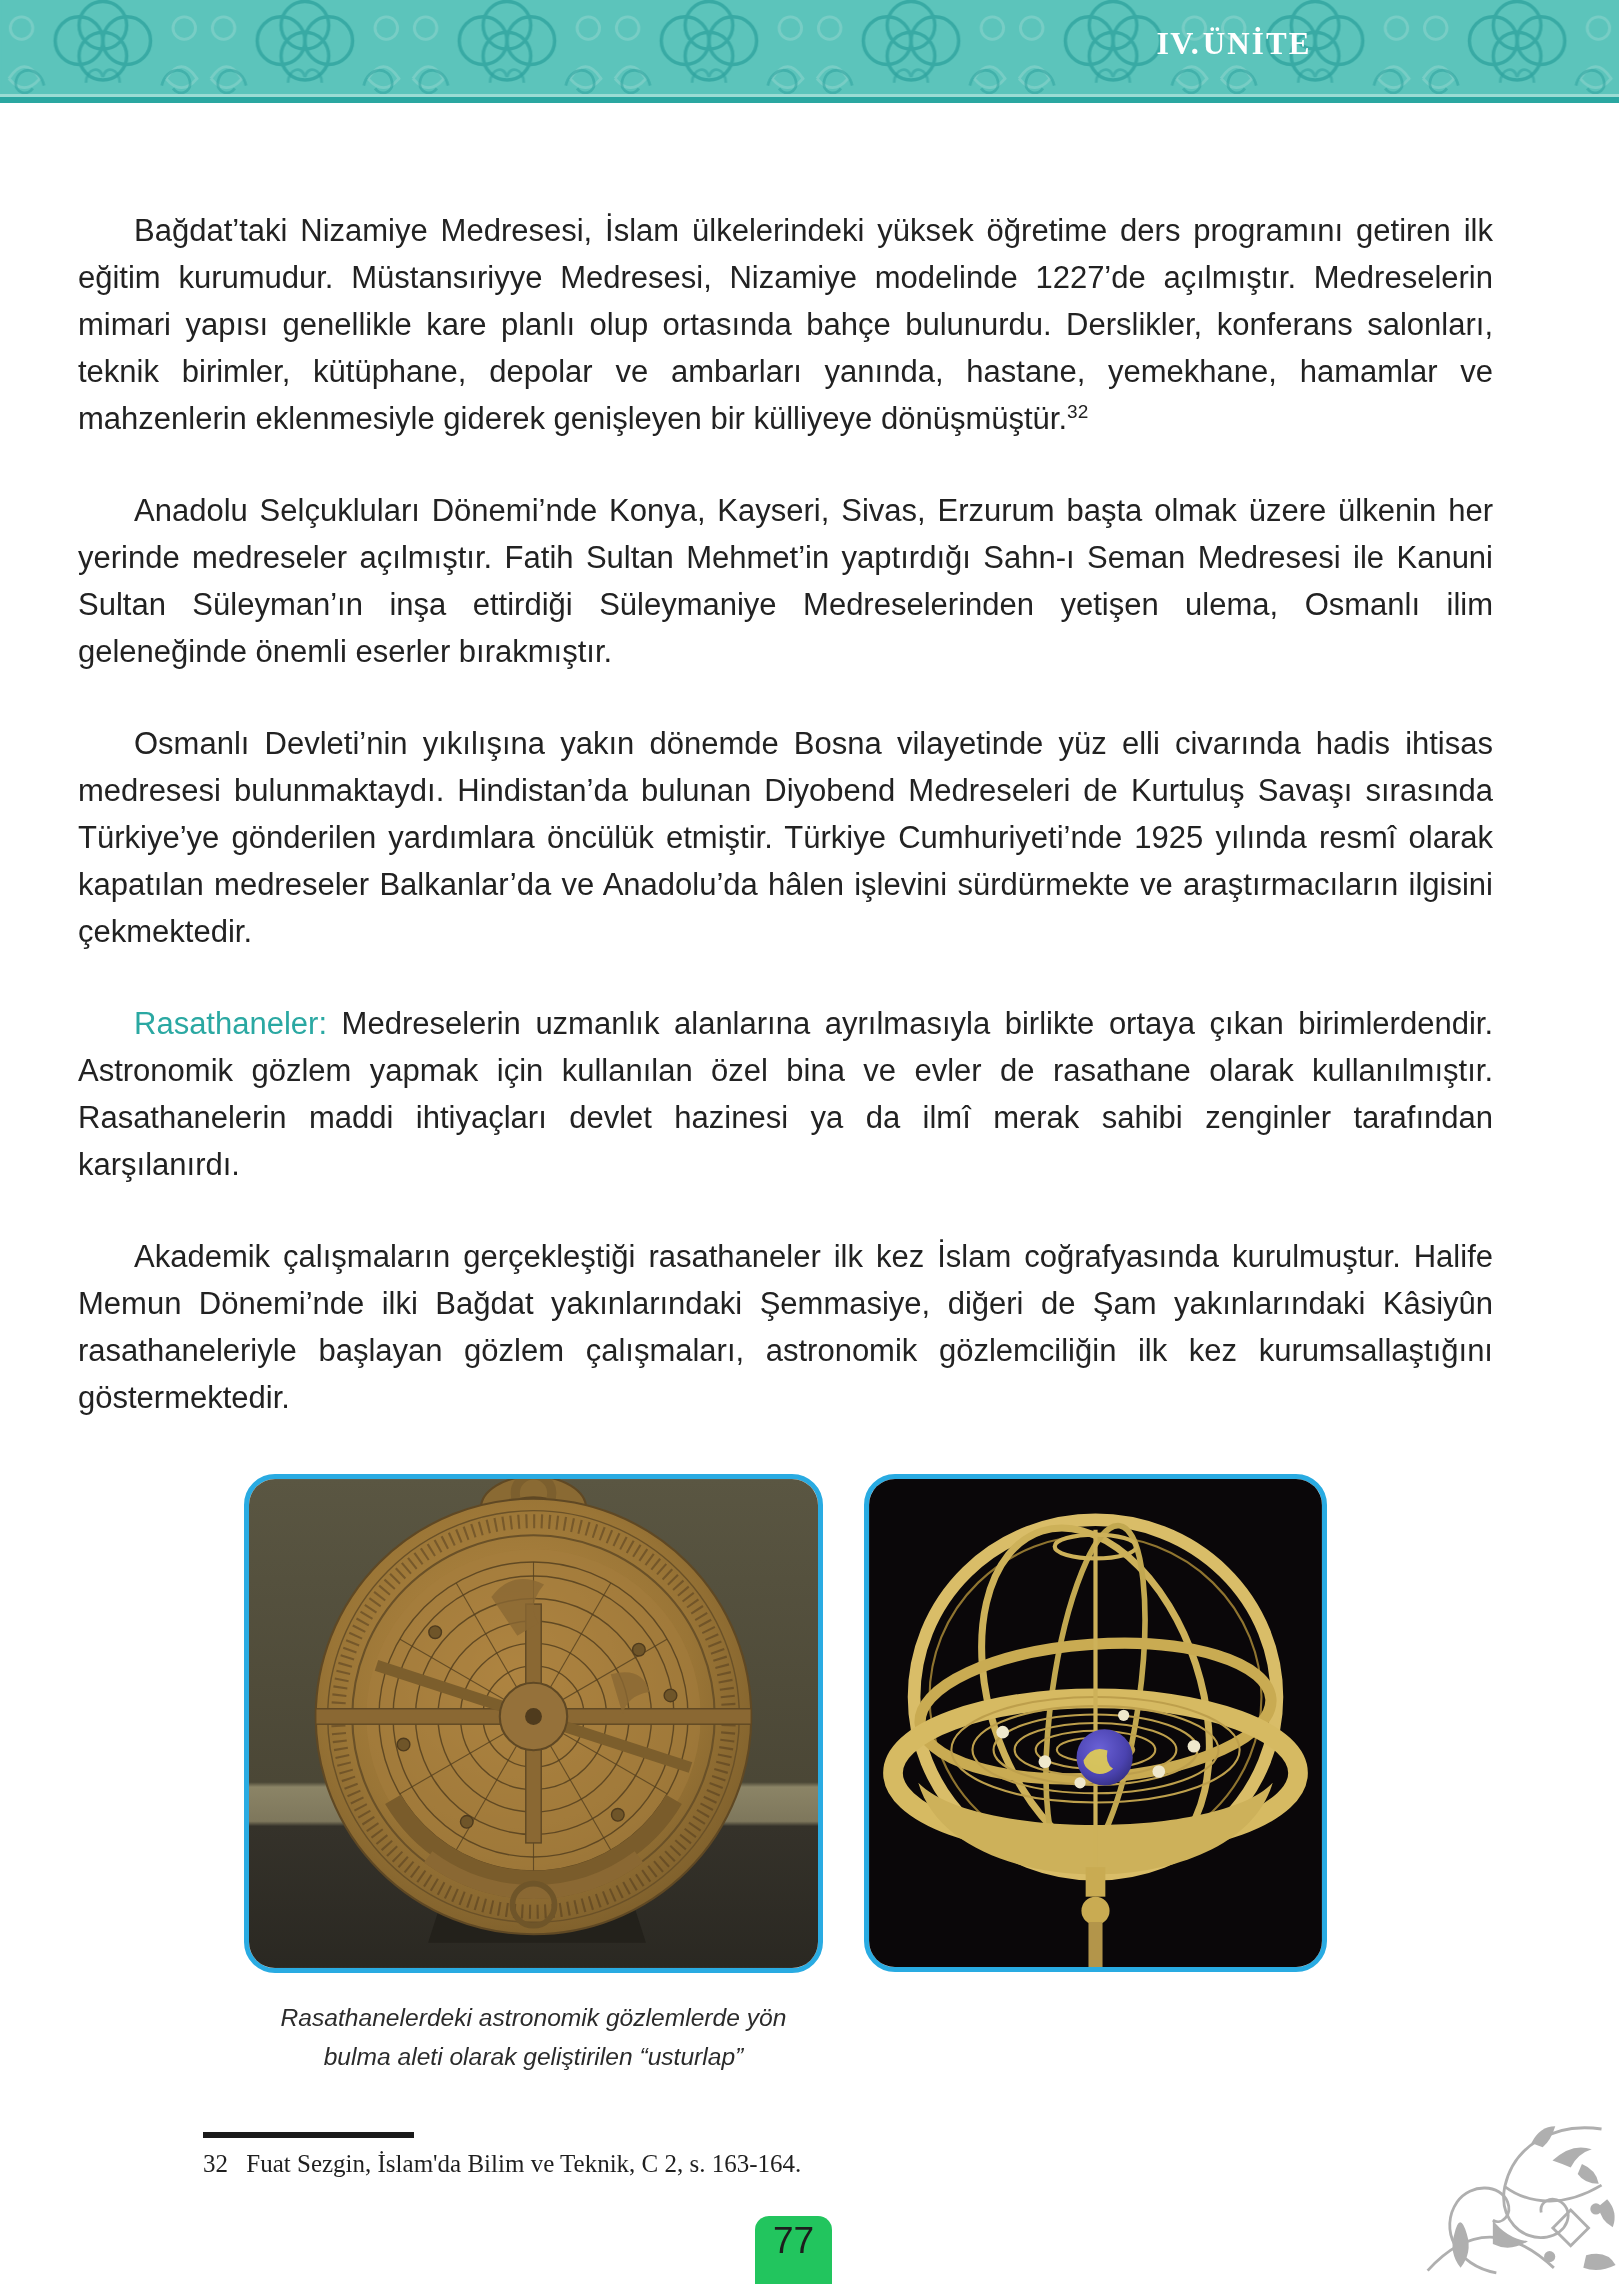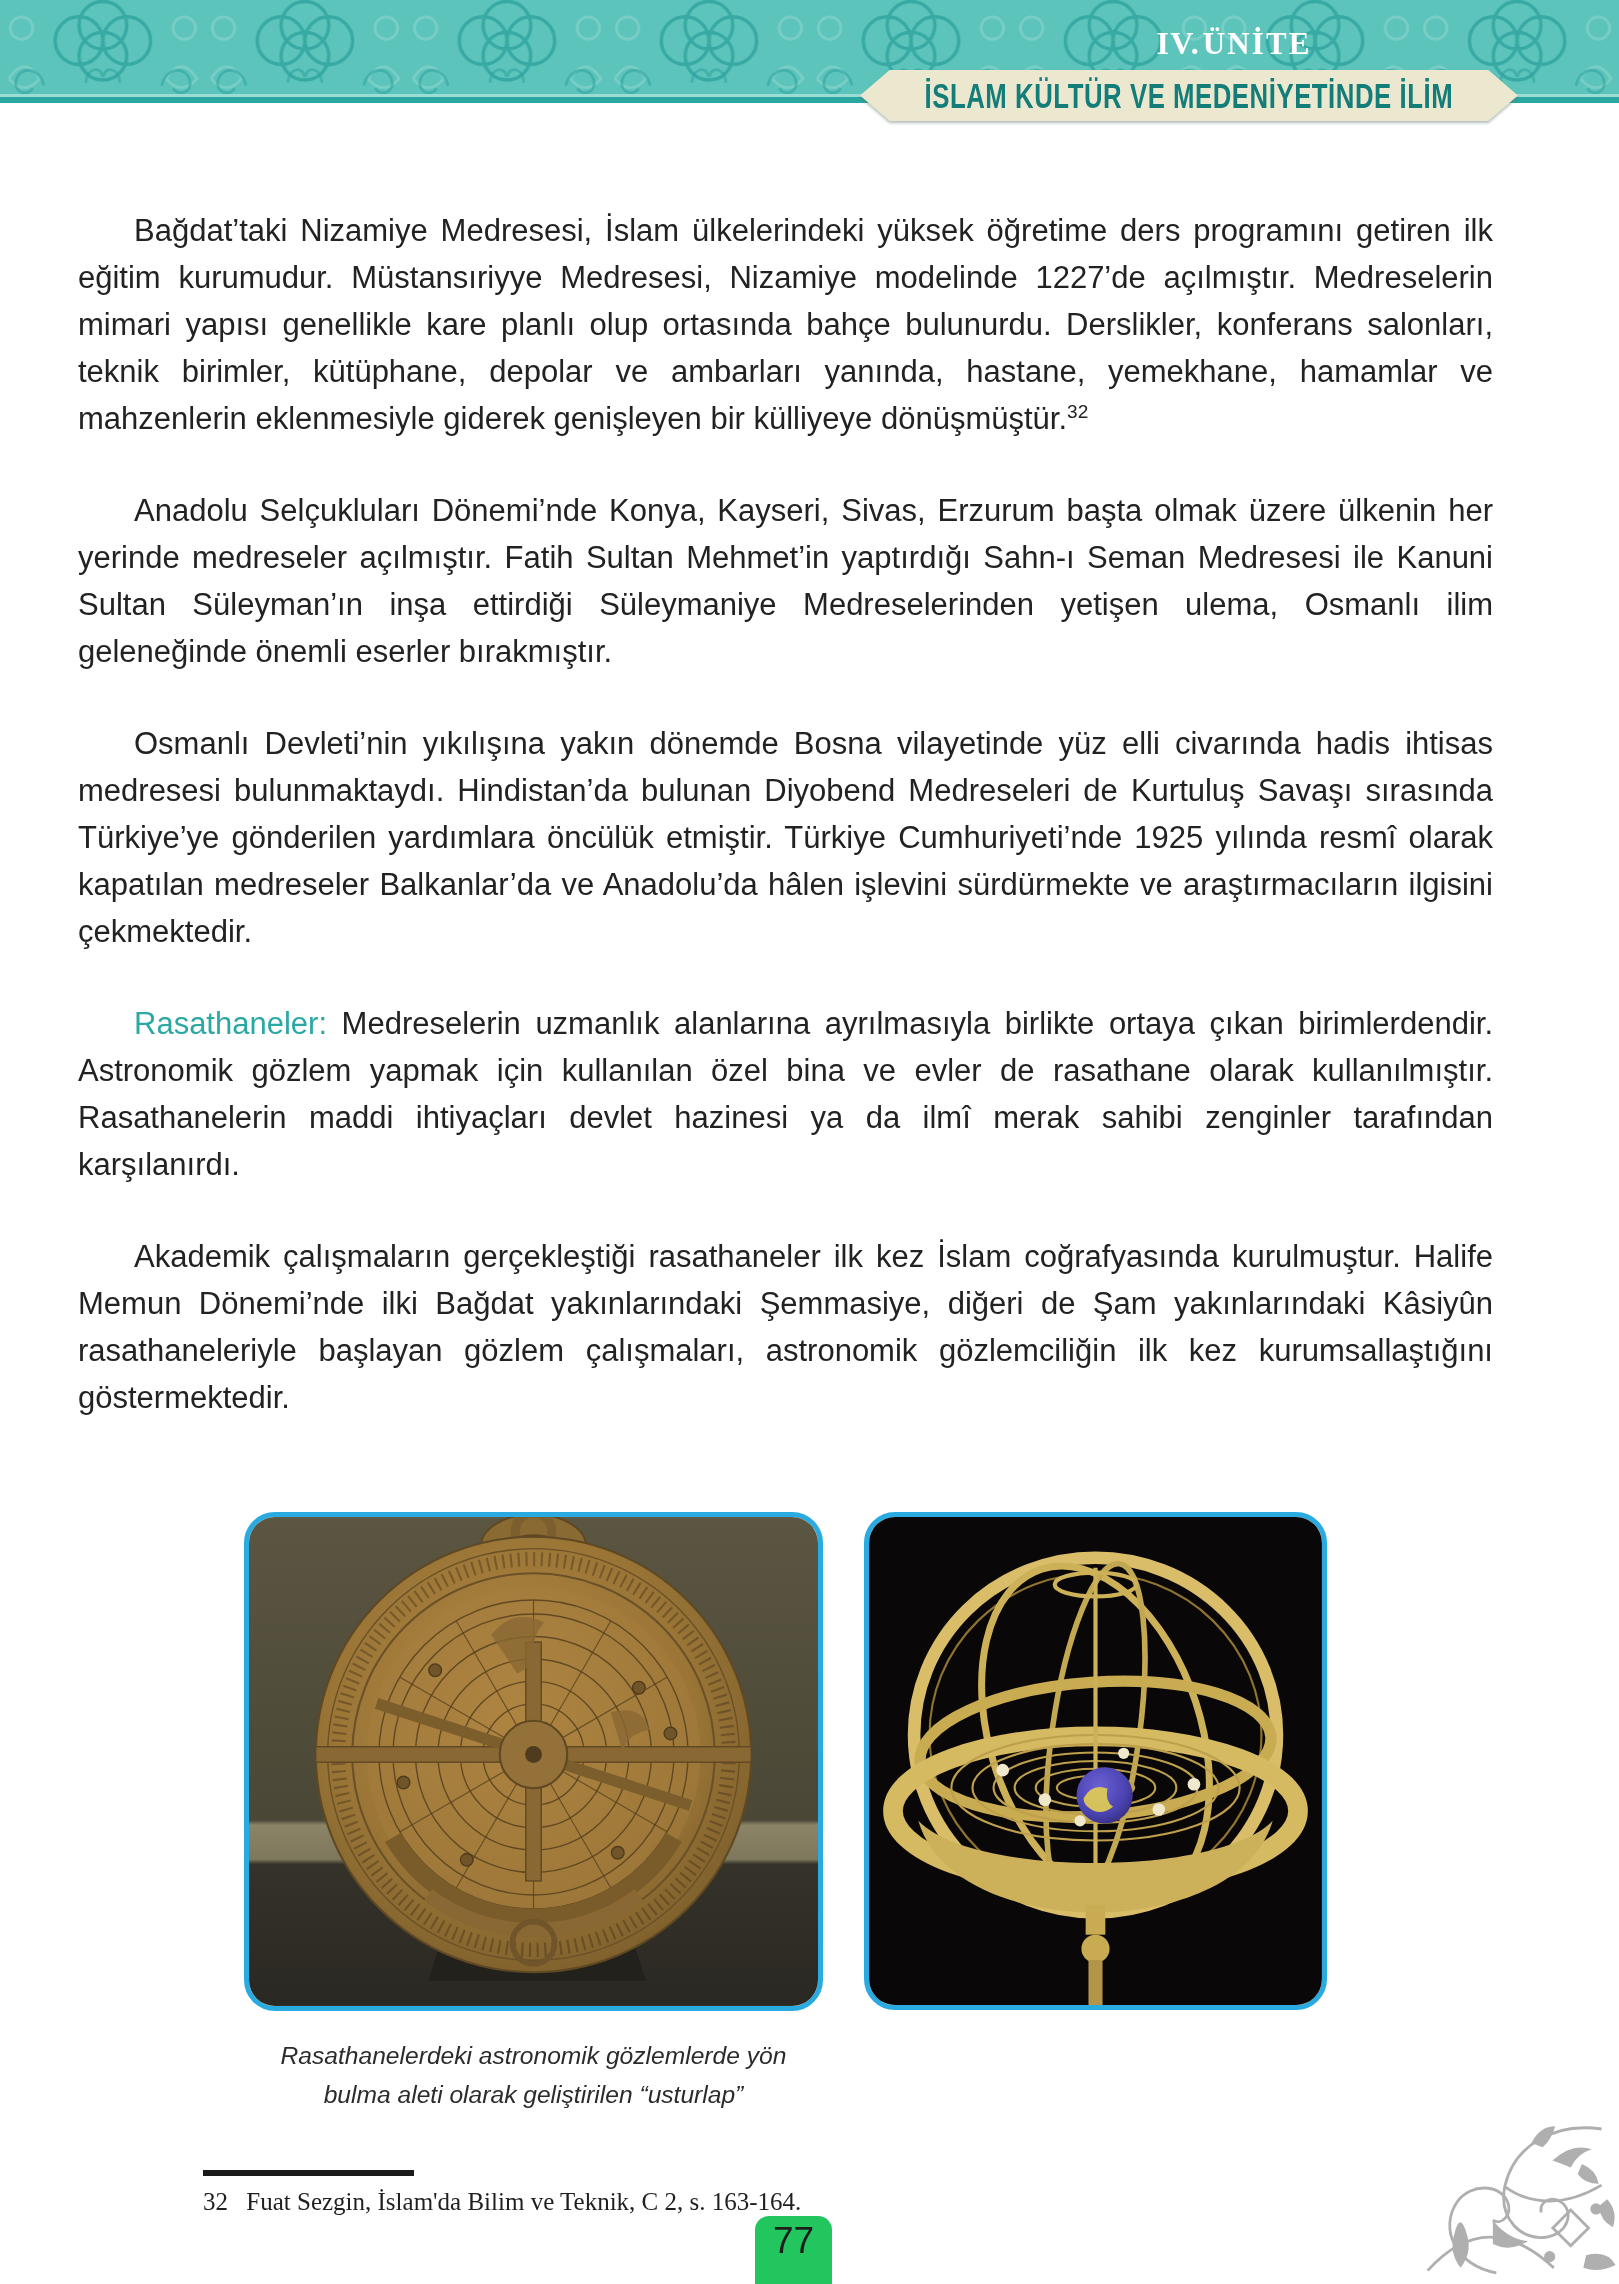--- a/index.html
+++ b/index.html
@@ -40,21 +40,21 @@
   
   .content{padding:104px 127px 0 78px;}
   .content p{
     margin:0 0 45px 0;
     font-size:31px;line-height:47px;color:#222222;
     text-align:justify;text-indent:56px;
   }
   .content p sup{font-size:19px;line-height:0;vertical-align:super;}
   .lead{color:#2aa8a2;}
   
-  .figures{display:flex;justify-content:center;align-items:flex-start;gap:41px;margin-top:91px;}
+  .figures{display:flex;justify-content:center;align-items:flex-start;gap:41px;margin-top:53px;}
   .figures figure{margin:0;display:flex;flex-direction:column;align-items:center;}
   .frame{border:5.6px solid #29abe2;border-radius:31px;overflow:hidden;line-height:0;}
   .frame svg{display:block;}
   figcaption{
     margin-top:25px;font-style:italic;font-size:24.6px;line-height:39px;
     color:#2b2b2b;text-align:center;
   }
   .cap-1{max-width:548px;}
   .cap-2{max-width:485px;}
   
@@ -105,25 +105,20 @@
         <rect width="2304" height="134" fill="#5cc4bb"></rect>
         <rect width="2304" height="134" fill="url(#flg)"></rect>
       </svg>
       <div class="unit-title">
         <span class="unit-roman">IV.</span>
         <span class="unit-word">ÜNİTE</span>
       </div>
     </div>
     <div class="band-light"></div>
     <div class="band-strip"></div>
-    <div class="banner-wrap">
-      <div class="banner">
-        <span>İSLAM KÜLTÜR VE MEDENİYETİNDE İLİM</span>
-      </div>
-    </div>
   </header>
 
   <main class="content">
     <p><span>Bağdat’taki Nizamiye Medresesi, İslam ülkelerindeki yüksek öğretime ders programını getiren ilk eğitim kurumudur. Müstansıriyye Medresesi, Nizamiye modelinde 1227’de açılmıştır. Medreselerin mimari yapısı genellikle kare planlı olup ortasında bahçe bulunurdu. Derslikler, konferans salonları, teknik birimler, kütüphane, depolar ve ambarları yanında, hastane, yemekhane, hamamlar ve mahzenlerin eklenmesiyle giderek genişleyen bir külliyeye dönüşmüştür.</span><sup>32</sup></p>
     <p><span>Anadolu Selçukluları Dönemi’nde Konya, Kayseri, Sivas, Erzurum başta olmak üzere ülkenin her yerinde medreseler açılmıştır. Fatih Sultan Mehmet’in yaptırdığı Sahn-ı Seman Medresesi ile Kanuni Sultan Süleyman’ın inşa ettirdiği Süleymaniye Medreselerinden yetişen ulema, Osmanlı ilim geleneğinde önemli eserler bırakmıştır.</span></p>
     <p><span>Osmanlı Devleti’nin yıkılışına yakın dönemde Bosna vilayetinde yüz elli civarında hadis ihtisas medresesi bulunmaktaydı. Hindistan’da bulunan Diyobend Medreseleri de Kurtuluş Savaşı sırasında Türkiye’ye gönderilen yardımlara öncülük etmiştir. Türkiye Cumhuriyeti’nde 1925 yılında resmî olarak kapatılan medreseler Balkanlar’da ve Anadolu’da hâlen işlevini sürdürmekte ve araştırmacıların ilgisini çekmektedir.</span></p>
     <p><span class="lead">Rasathaneler:</span><span> Medreselerin uzmanlık alanlarına ayrılmasıyla birlikte ortaya çıkan birimlerdendir. Astronomik gözlem yapmak için kullanılan özel bina ve evler de rasathane olarak kullanılmıştır. Rasathanelerin maddi ihtiyaçları devlet hazinesi ya da ilmî merak sahibi zenginler tarafından karşılanırdı.</span></p>
     <p><span>Akademik çalışmaların gerçekleştiği rasathaneler ilk kez İslam coğrafyasında kurulmuştur. Halife Memun Dönemi’nde ilki Bağdat yakınlarındaki Şemmasiye, diğeri de Şam yakınlarındaki Kâsiyûn rasathaneleriyle başlayan gözlem çalışmaları, astronomik gözlemciliğin ilk kez kurumsallaştığını göstermektedir.</span></p>
 
     <div class="figures">

